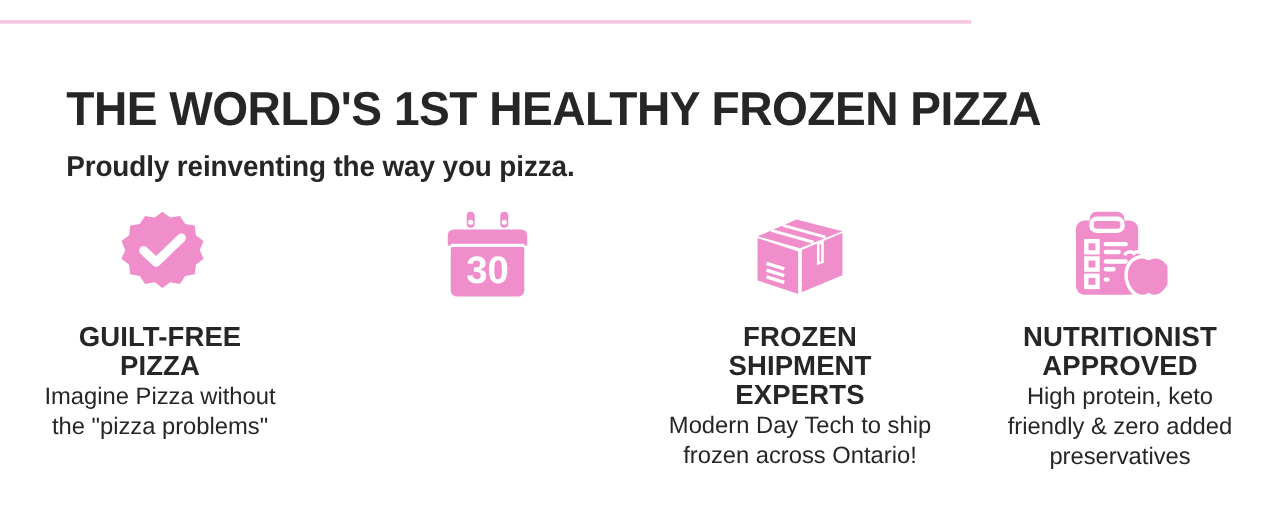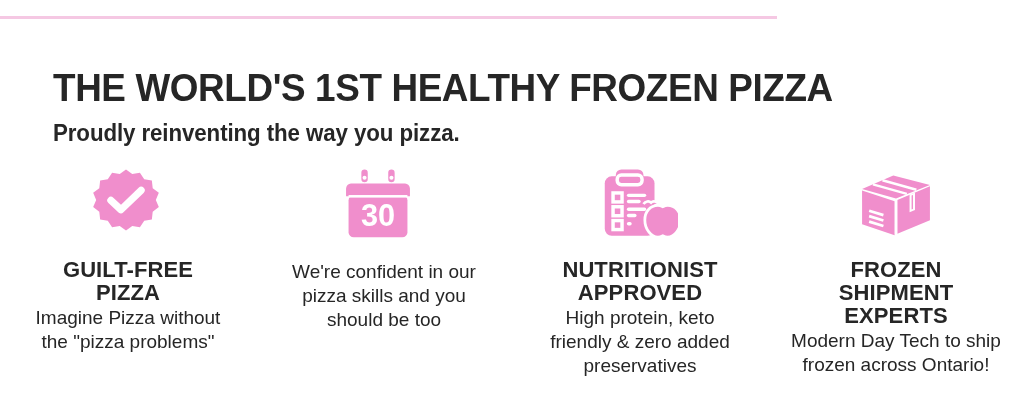--- a/index.html
+++ b/index.html
@@ -84,21 +84,21 @@
     align-items: center;
     padding: 0 8px;
     box-sizing: border-box;
   }
 
   .feature-icon {
     width: 76px;
     height: 72px;
     display: flex;
     align-items: center;
-    justify-content: flex-start;
+    justify-content: flex-end;
     margin-bottom: 18px;
   }
   .feature-icon svg { display: block; }
 
   .feature-title {
     font-family: "Liberation Sans Narrow", "Liberation Sans", sans-serif;
     font-size: 22px;
     line-height: 23px;
     font-weight: bold;
     color: #262626;
@@ -161,21 +161,51 @@
           <circle cx="29" cy="13" r="3.2" fill="#ffffff"></circle>
           <circle cx="71" cy="13" r="3.2" fill="#ffffff"></circle>
 
           <rect x="4" y="40" width="92" height="66" rx="8" fill="#f08ecc"></rect>
 
           <rect x="4" y="40" width="92" height="4" fill="#ffffff"></rect>
 
           <text x="50" y="89" text-anchor="middle" fill="#ffffff" font-family="Liberation Sans, sans-serif" font-size="48" font-weight="bold">30</text>
         </svg>
       </div>
-      <div class="feature-body">We're confident in our pizza skills and you should be too</div>
+    </div>
+
+    <div class="feature-col">
+      <div class="feature-icon">
+        <svg width="84" height="72" viewBox="0 0 112 96" aria-hidden="true">
+
+          <path fill="#f08ecc" d="M6 28 L54 44 L54 94 L6 78 Z"></path>
+
+          <path fill="#f08ecc" d="M106 22 L58 42 L58 92 L106 72 Z"></path>
+
+          <path fill="#f08ecc" d="M6 26 L52 6 L106 20 L56 40 Z"></path>
+
+          <g stroke="#ffffff" stroke-width="3.5" fill="none">
+            <path d="M22 19 L72 33"></path>
+            <path d="M36 13 L86 27"></path>
+          </g>
+
+          <path fill="#ffffff" d="M76 34 L84 31 L84 57 L76 60 Z"></path>
+          <path fill="#f08ecc" d="M79 35.5 L81 34.8 L81 55.5 L79 56.2 Z"></path>
+
+          <g fill="#ffffff">
+            <rect x="17" y="56" width="22" height="4" transform="rotate(17 17 56)"></rect>
+            <rect x="17" y="64" width="22" height="4" transform="rotate(17 17 64)"></rect>
+            <rect x="17" y="72" width="22" height="4" transform="rotate(17 17 72)"></rect>
+          </g>
+
+          <path stroke="#ffffff" stroke-width="3.5" fill="none" d="M56 41 L56 93"></path>
+        </svg>
+      </div>
+      <div class="feature-title">FROZEN SHIPMENT EXPERTS</div>
+      <div class="feature-body">Modern Day Tech to ship frozen across Ontario!</div>
     </div>
 
     <div class="feature-col">
       <div class="feature-icon">
         <svg width="78" height="72" viewBox="0 0 110 104" aria-hidden="true">
 
           <rect x="4" y="12" width="72" height="86" rx="10" fill="#f08ecc"></rect>
 
           <path fill="#f08ecc" d="M28 2 h24 a8 8 0 0 1 8 8 v6 h-40 v-6 a8 8 0 0 1 8 -8 Z"></path>
           <rect x="22" y="10" width="36" height="14" rx="6" fill="#f08ecc" stroke="#ffffff" stroke-width="5"></rect>
@@ -197,45 +227,14 @@
           <path fill="#f08ecc" stroke="#ffffff" stroke-width="4" d="M81 54 c-11 0 -19 9 -19 21 c0 13 9 25 19 25 c3 0 5 -1 7 -2
                    c2 1 4 2 7 2 c10 0 19 -12 19 -25 c0 -12 -8 -21 -19 -21
                    c-3 0 -5 1 -7 2 c-2 -1 -4 -2 -7 -2 Z"></path>
           <path fill="none" stroke="#ffffff" stroke-width="4" stroke-linecap="round" d="M88 54 c0 -8 4 -12 10 -13"></path>
         </svg>
       </div>
       <div class="feature-title">NUTRITIONIST APPROVED</div>
       <div class="feature-body">High protein, keto friendly &amp; zero added preservatives</div>
     </div>
 
-    <div class="feature-col">
-      <div class="feature-icon">
-        <svg width="84" height="72" viewBox="0 0 112 96" aria-hidden="true">
-
-          <path fill="#f08ecc" d="M6 28 L54 44 L54 94 L6 78 Z"></path>
-
-          <path fill="#f08ecc" d="M106 22 L58 42 L58 92 L106 72 Z"></path>
-
-          <path fill="#f08ecc" d="M6 26 L52 6 L106 20 L56 40 Z"></path>
-
-          <g stroke="#ffffff" stroke-width="3.5" fill="none">
-            <path d="M22 19 L72 33"></path>
-            <path d="M36 13 L86 27"></path>
-          </g>
-
-          <path fill="#ffffff" d="M76 34 L84 31 L84 57 L76 60 Z"></path>
-          <path fill="#f08ecc" d="M79 35.5 L81 34.8 L81 55.5 L79 56.2 Z"></path>
-
-          <g fill="#ffffff">
-            <rect x="17" y="56" width="22" height="4" transform="rotate(17 17 56)"></rect>
-            <rect x="17" y="64" width="22" height="4" transform="rotate(17 17 64)"></rect>
-            <rect x="17" y="72" width="22" height="4" transform="rotate(17 17 72)"></rect>
-          </g>
-
-          <path stroke="#ffffff" stroke-width="3.5" fill="none" d="M56 41 L56 93"></path>
-        </svg>
-      </div>
-      <div class="feature-title">FROZEN SHIPMENT EXPERTS</div>
-      <div class="feature-body">Modern Day Tech to ship frozen across Ontario!</div>
-    </div>
-
   </div>
 </div>
 
 </body></html>

